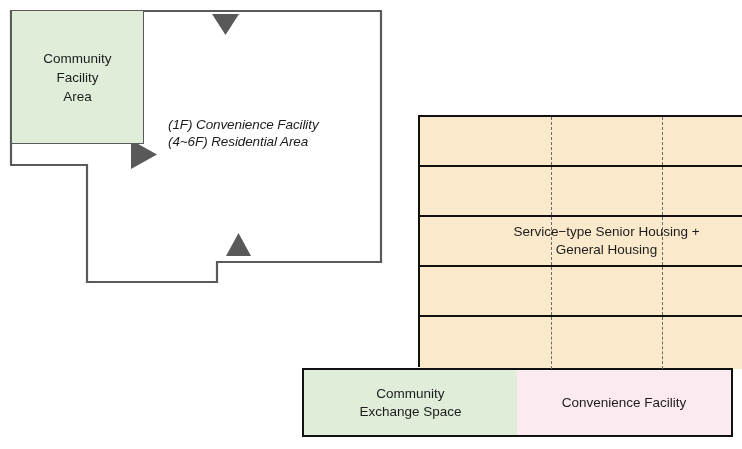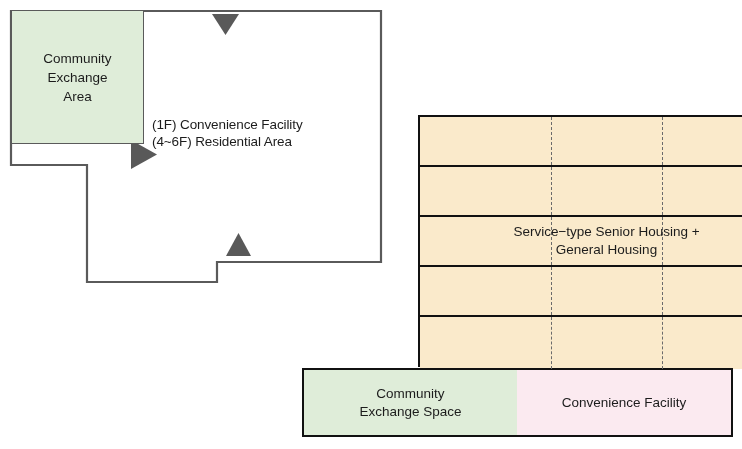--- a/index.html
+++ b/index.html
@@ -47,22 +47,23 @@
     display: flex;
     flex-direction: column;
     align-items: center;
     justify-content: center;
     text-align: center;
     font-size: 13.5px;
     line-height: 19px;
     color: #1c1c1c;
   }
   #plan-floor-label {
-    left: 152px;
+    left: 168px;
     top: 116px;
+    font-style: italic;
   }
   
   #stack {
     position: absolute;
     left: 418px;
     top: 115px;
     width: 377px;
     height: 252px;
     box-sizing: border-box;
     border: 2px solid #111111;
@@ -152,21 +153,21 @@
 
     <polygon points="212,14 239,14 225.5,35" fill="#595959"></polygon>
 
     <polygon points="226,256 251,256 238.5,233" fill="#595959"></polygon>
 
     <polygon points="131,140 157,154.5 131,169" fill="#595959"></polygon>
   </svg>
 
   <div id="plan-green-box">
     <span>Community</span>
-    <span>Exchange</span>
+    <span>Facility</span>
     <span>Area</span>
   </div>
 
   <div class="plan-label" id="plan-floor-label">
     <div>(1F) Convenience Facility</div>
     <div>(4~6F) Residential Area</div>
   </div>
 
   <div id="stack">
 

